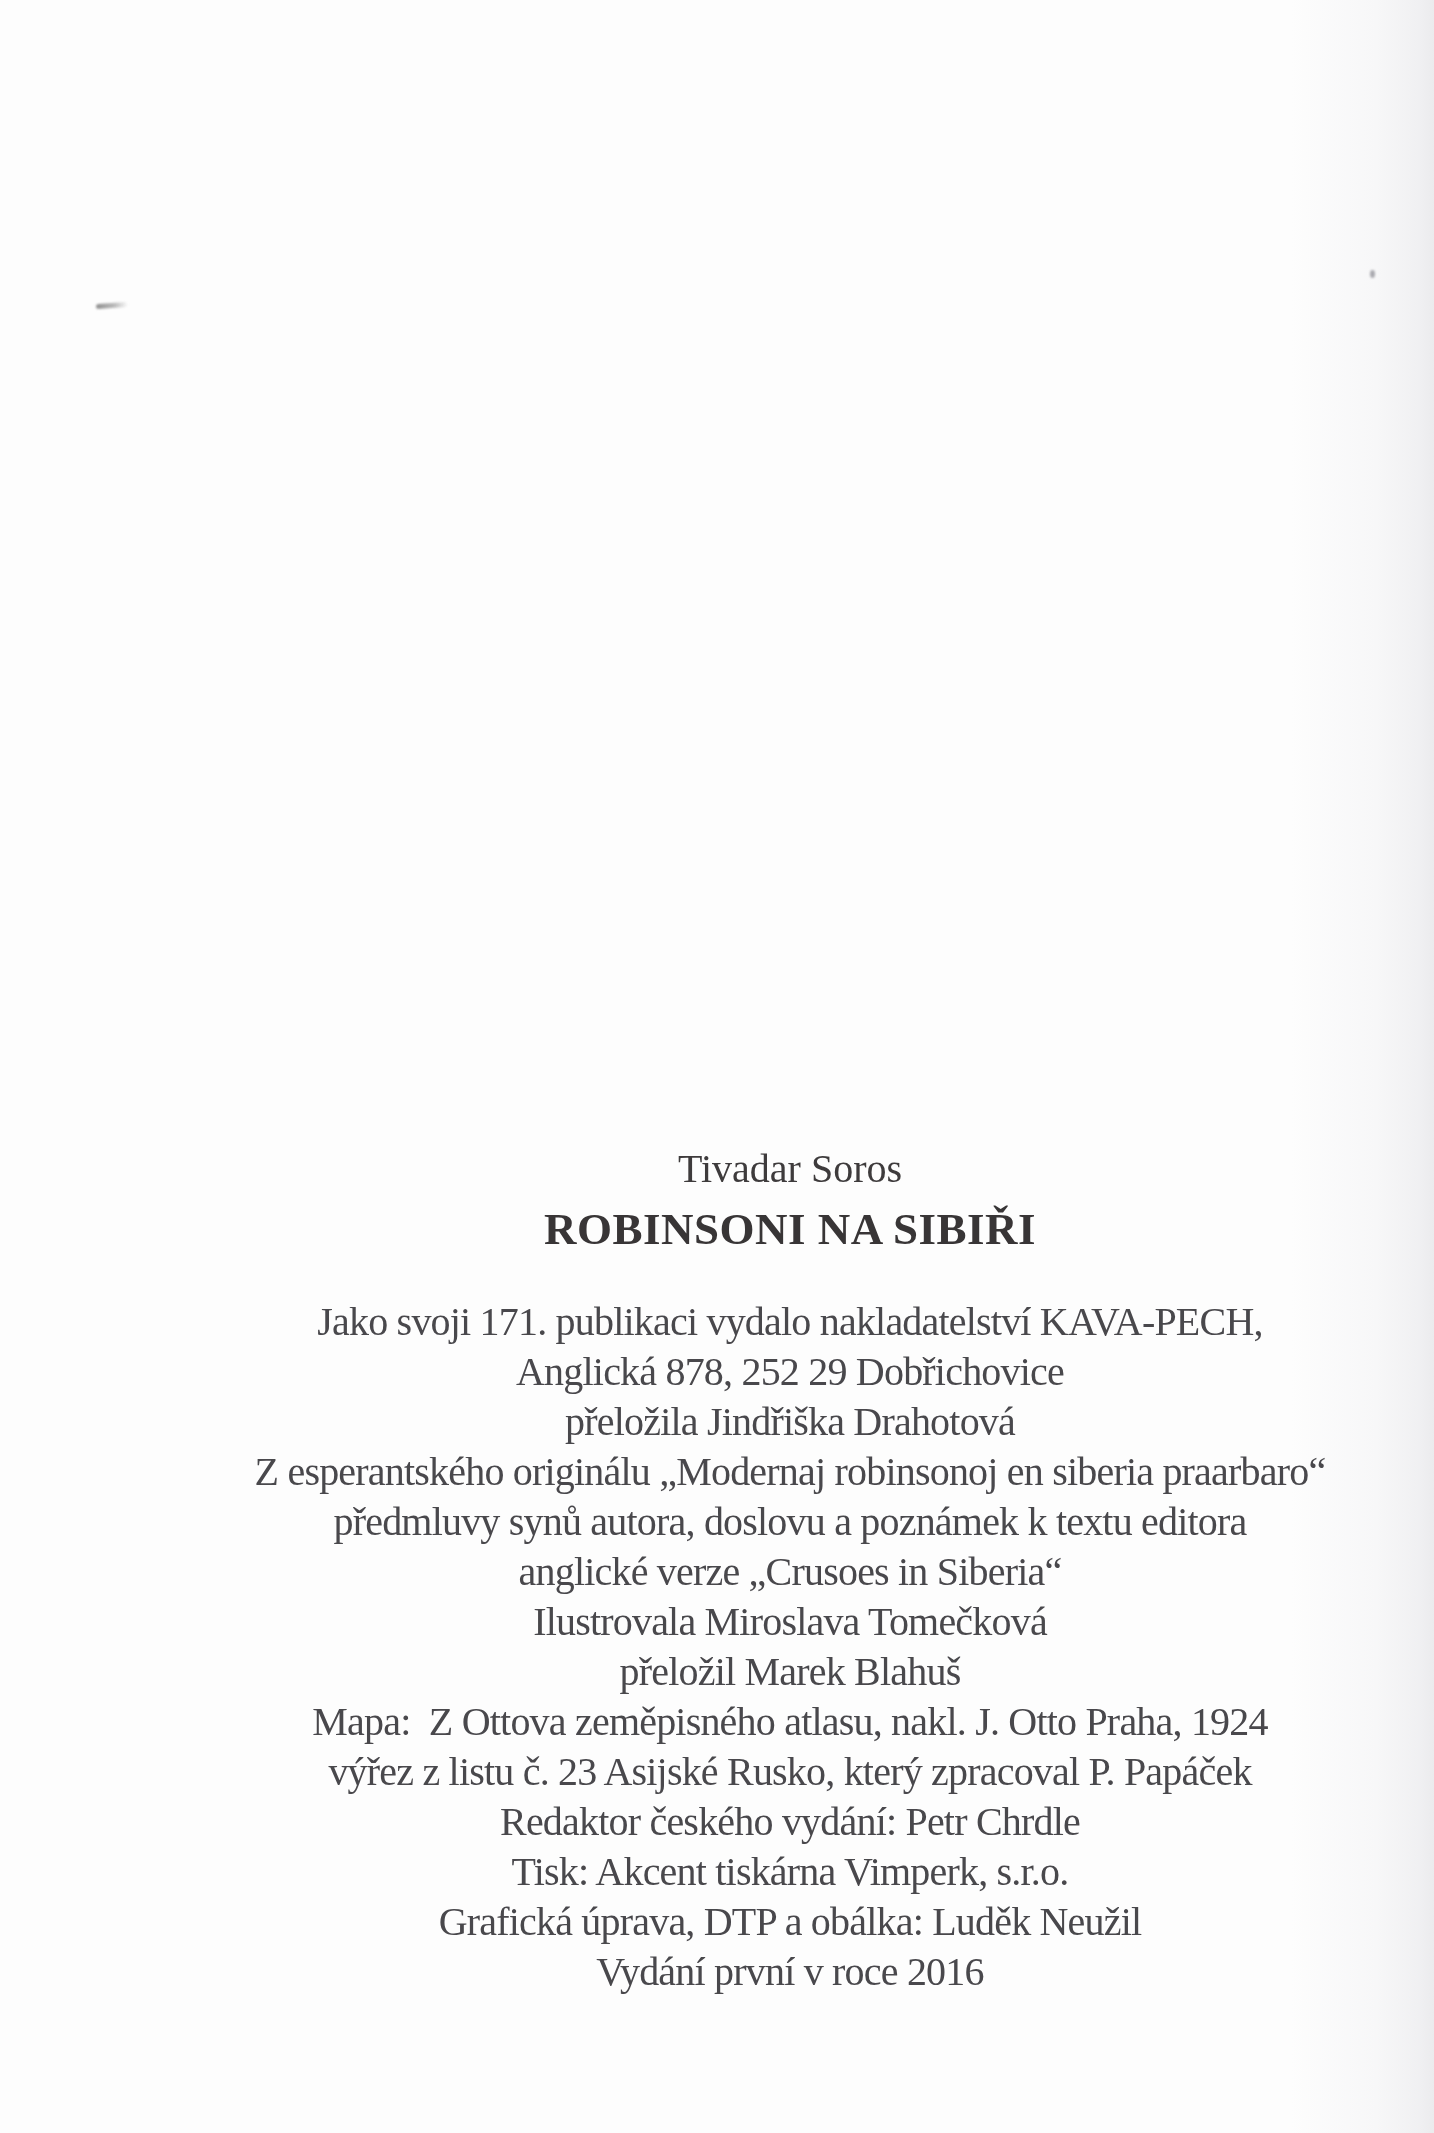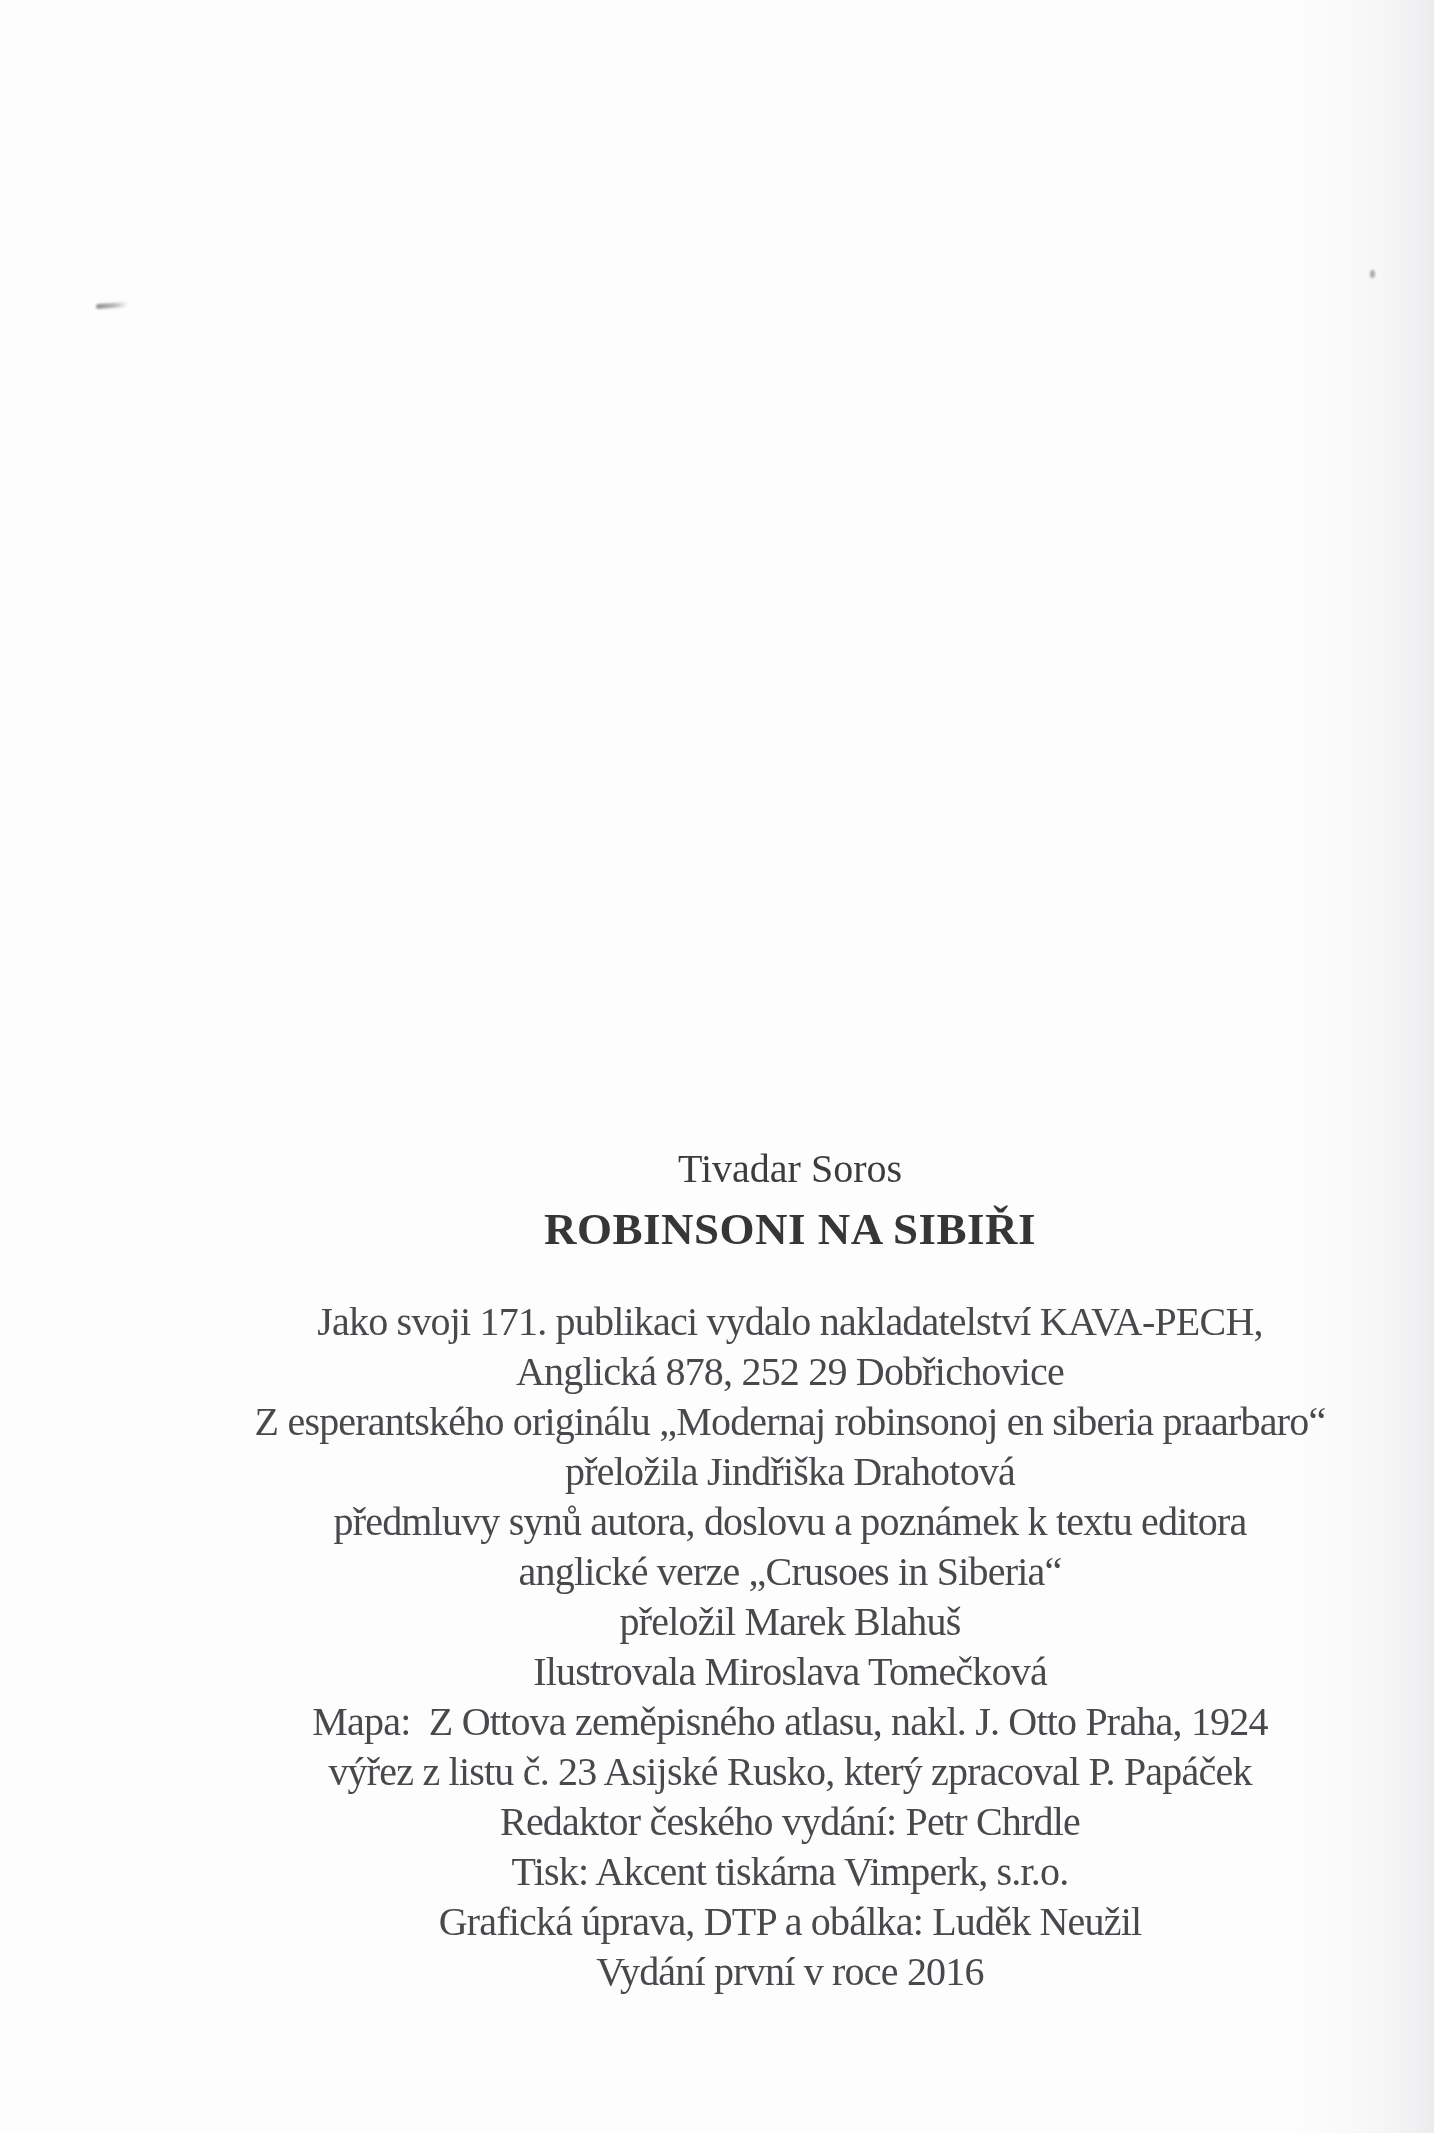--- a/index.html
+++ b/index.html
@@ -100,26 +100,26 @@
   <div class="colophon">
 
     <div class="title-block">
       <div class="author">Tivadar Soros</div>
       <div class="book-title">ROBINSONI NA SIBIŘI</div>
     </div>
 
     <div class="imprint">
       <div class="imprint-line">Jako svoji 171. publikaci vydalo nakladatelství KAVA-PECH,</div>
       <div class="imprint-line">Anglická 878, 252 29 Dobřichovice</div>
+      <div class="imprint-line">přeložila Jindřiška Drahotová</div>
       <div class="imprint-line">Z esperantského originálu „Modernaj robinsonoj en siberia praarbaro“</div>
-      <div class="imprint-line">přeložila Jindřiška Drahotová</div>
       <div class="imprint-line">předmluvy synů autora, doslovu a poznámek k textu editora</div>
       <div class="imprint-line">anglické verze „Crusoes in Siberia“</div>
+      <div class="imprint-line">Ilustrovala Miroslava Tomečková</div>
       <div class="imprint-line">přeložil Marek Blahuš</div>
-      <div class="imprint-line">Ilustrovala Miroslava Tomečková</div>
       <div class="imprint-line">Mapa:&nbsp; Z Ottova zeměpisného atlasu, nakl. J. Otto Praha, 1924</div>
       <div class="imprint-line">výřez z listu č. 23 Asijské Rusko, který zpracoval P. Papáček</div>
       <div class="imprint-line">Redaktor českého vydání: Petr Chrdle</div>
       <div class="imprint-line">Tisk: Akcent tiskárna Vimperk, s.r.o.</div>
       <div class="imprint-line">Grafická úprava, DTP a obálka: Luděk Neužil</div>
       <div class="imprint-line">Vydání první v roce 2016</div>
     </div>
 
   </div>
 </div>

